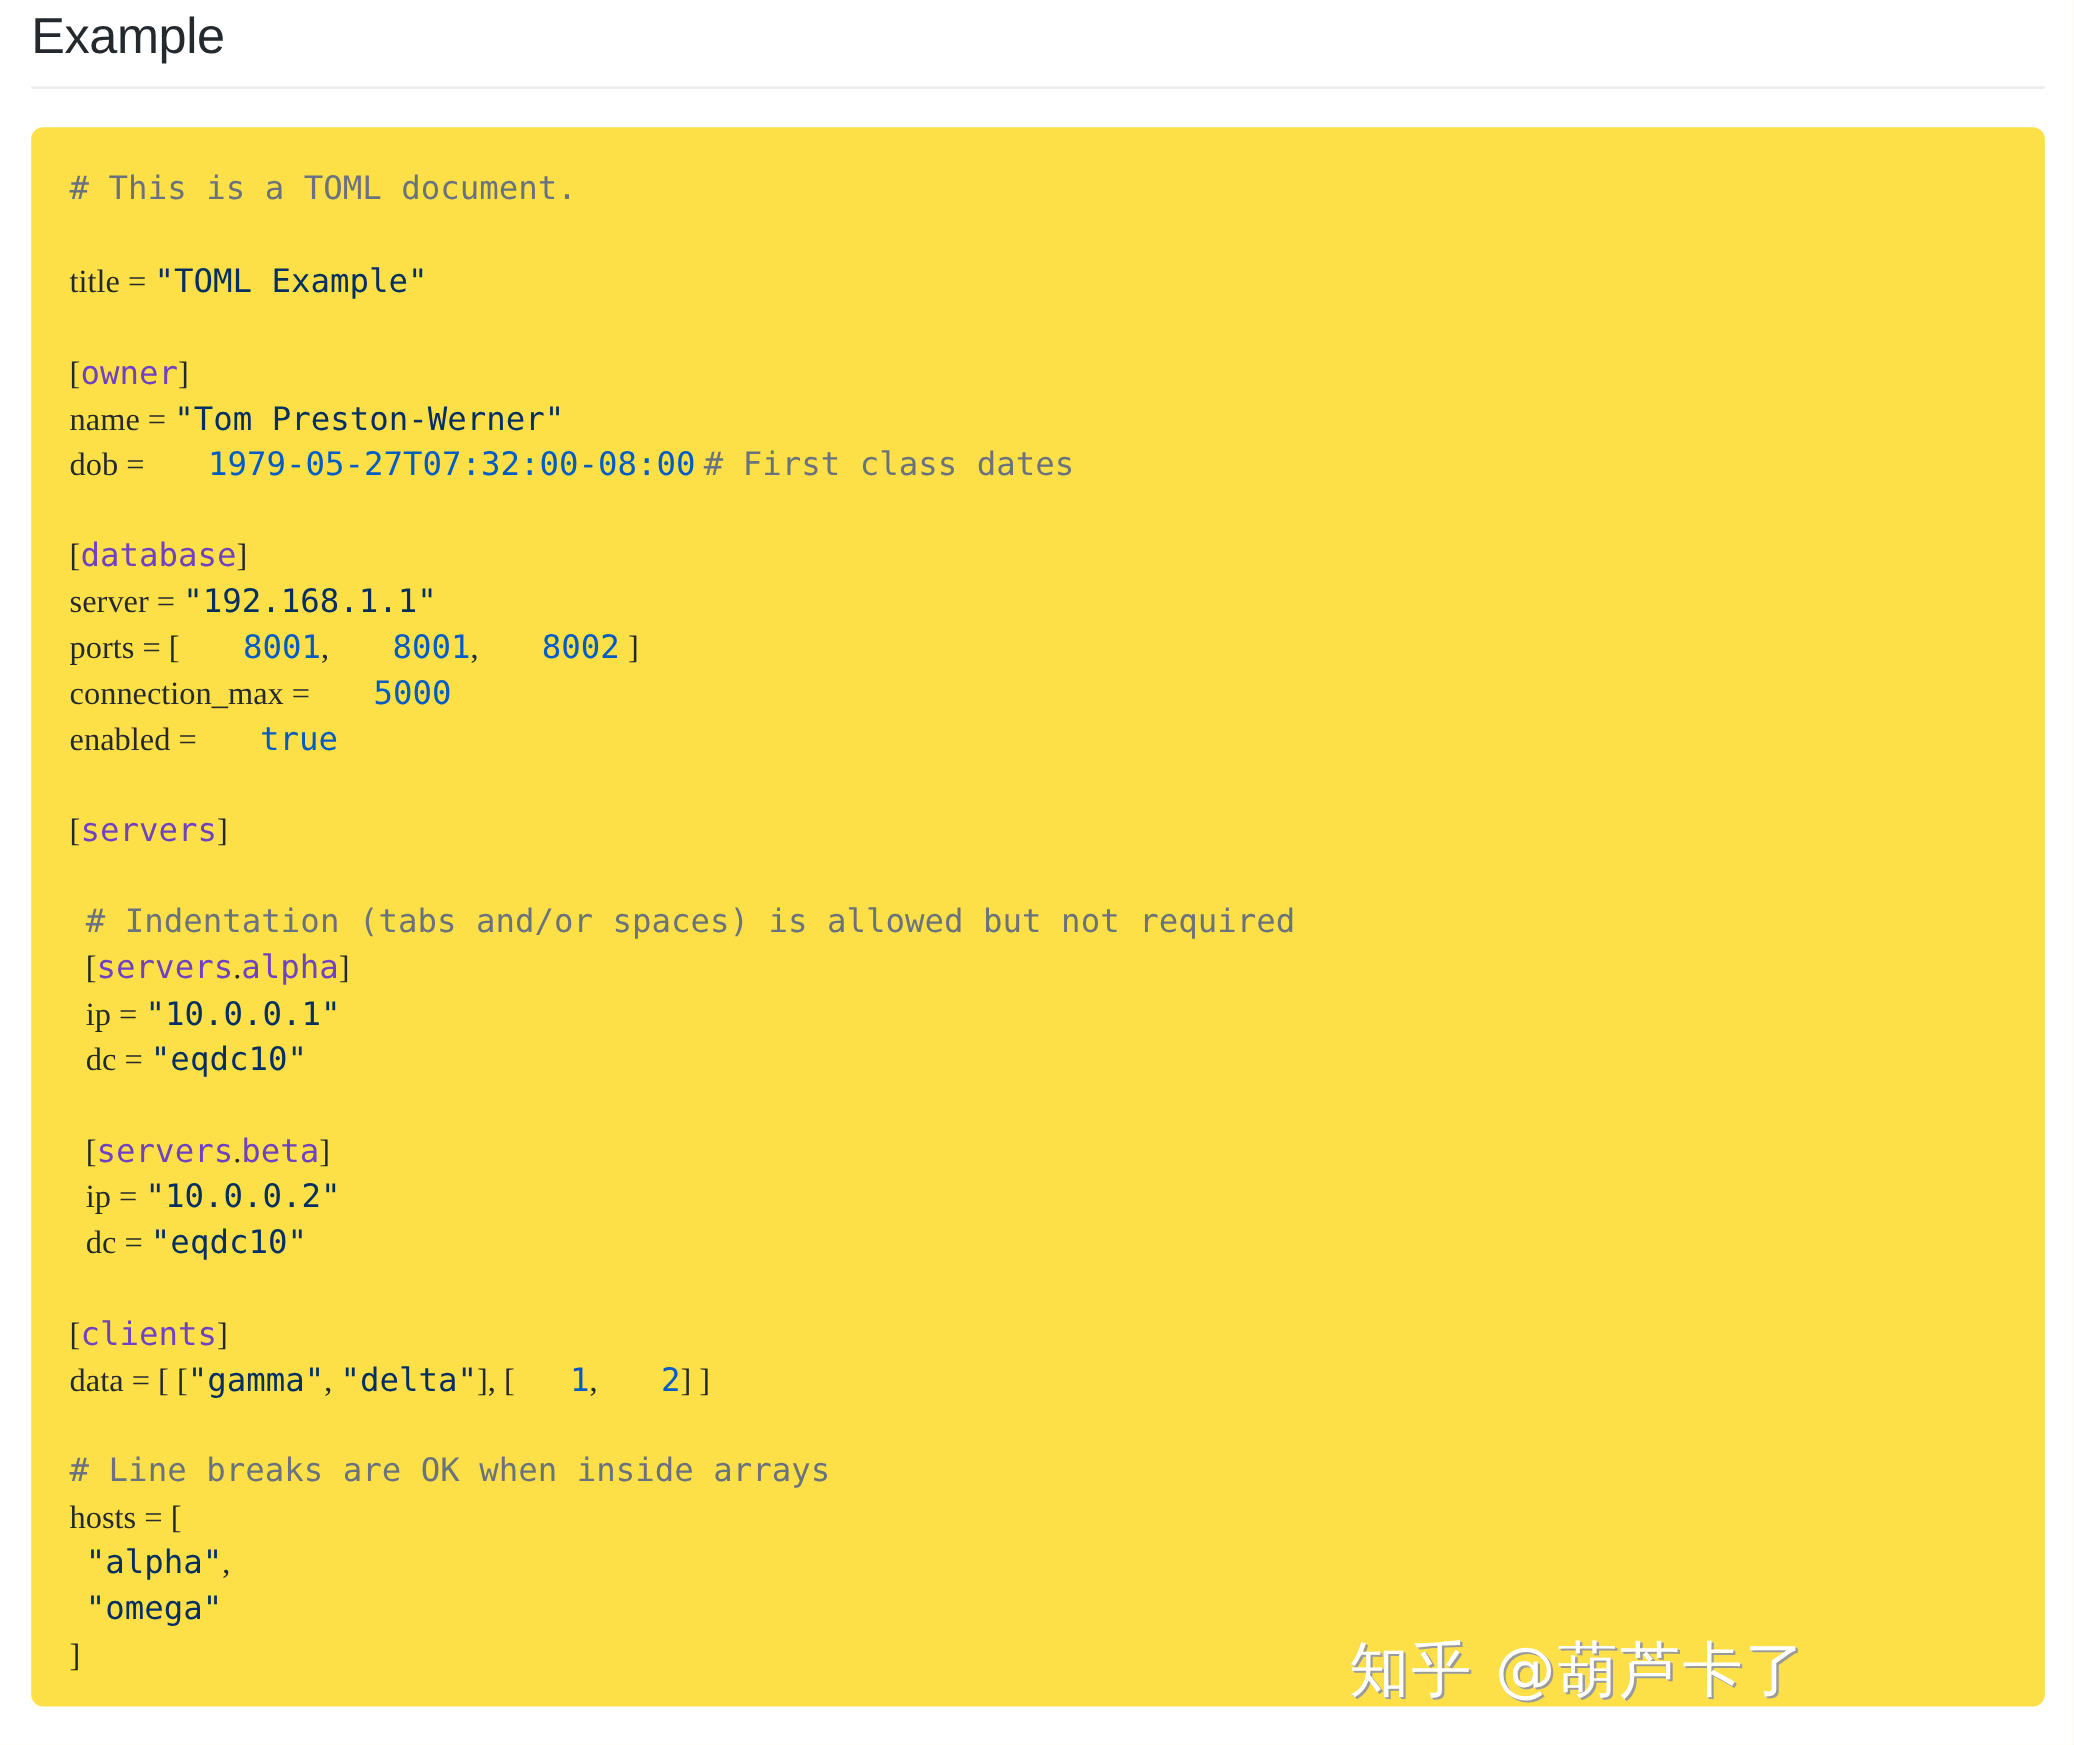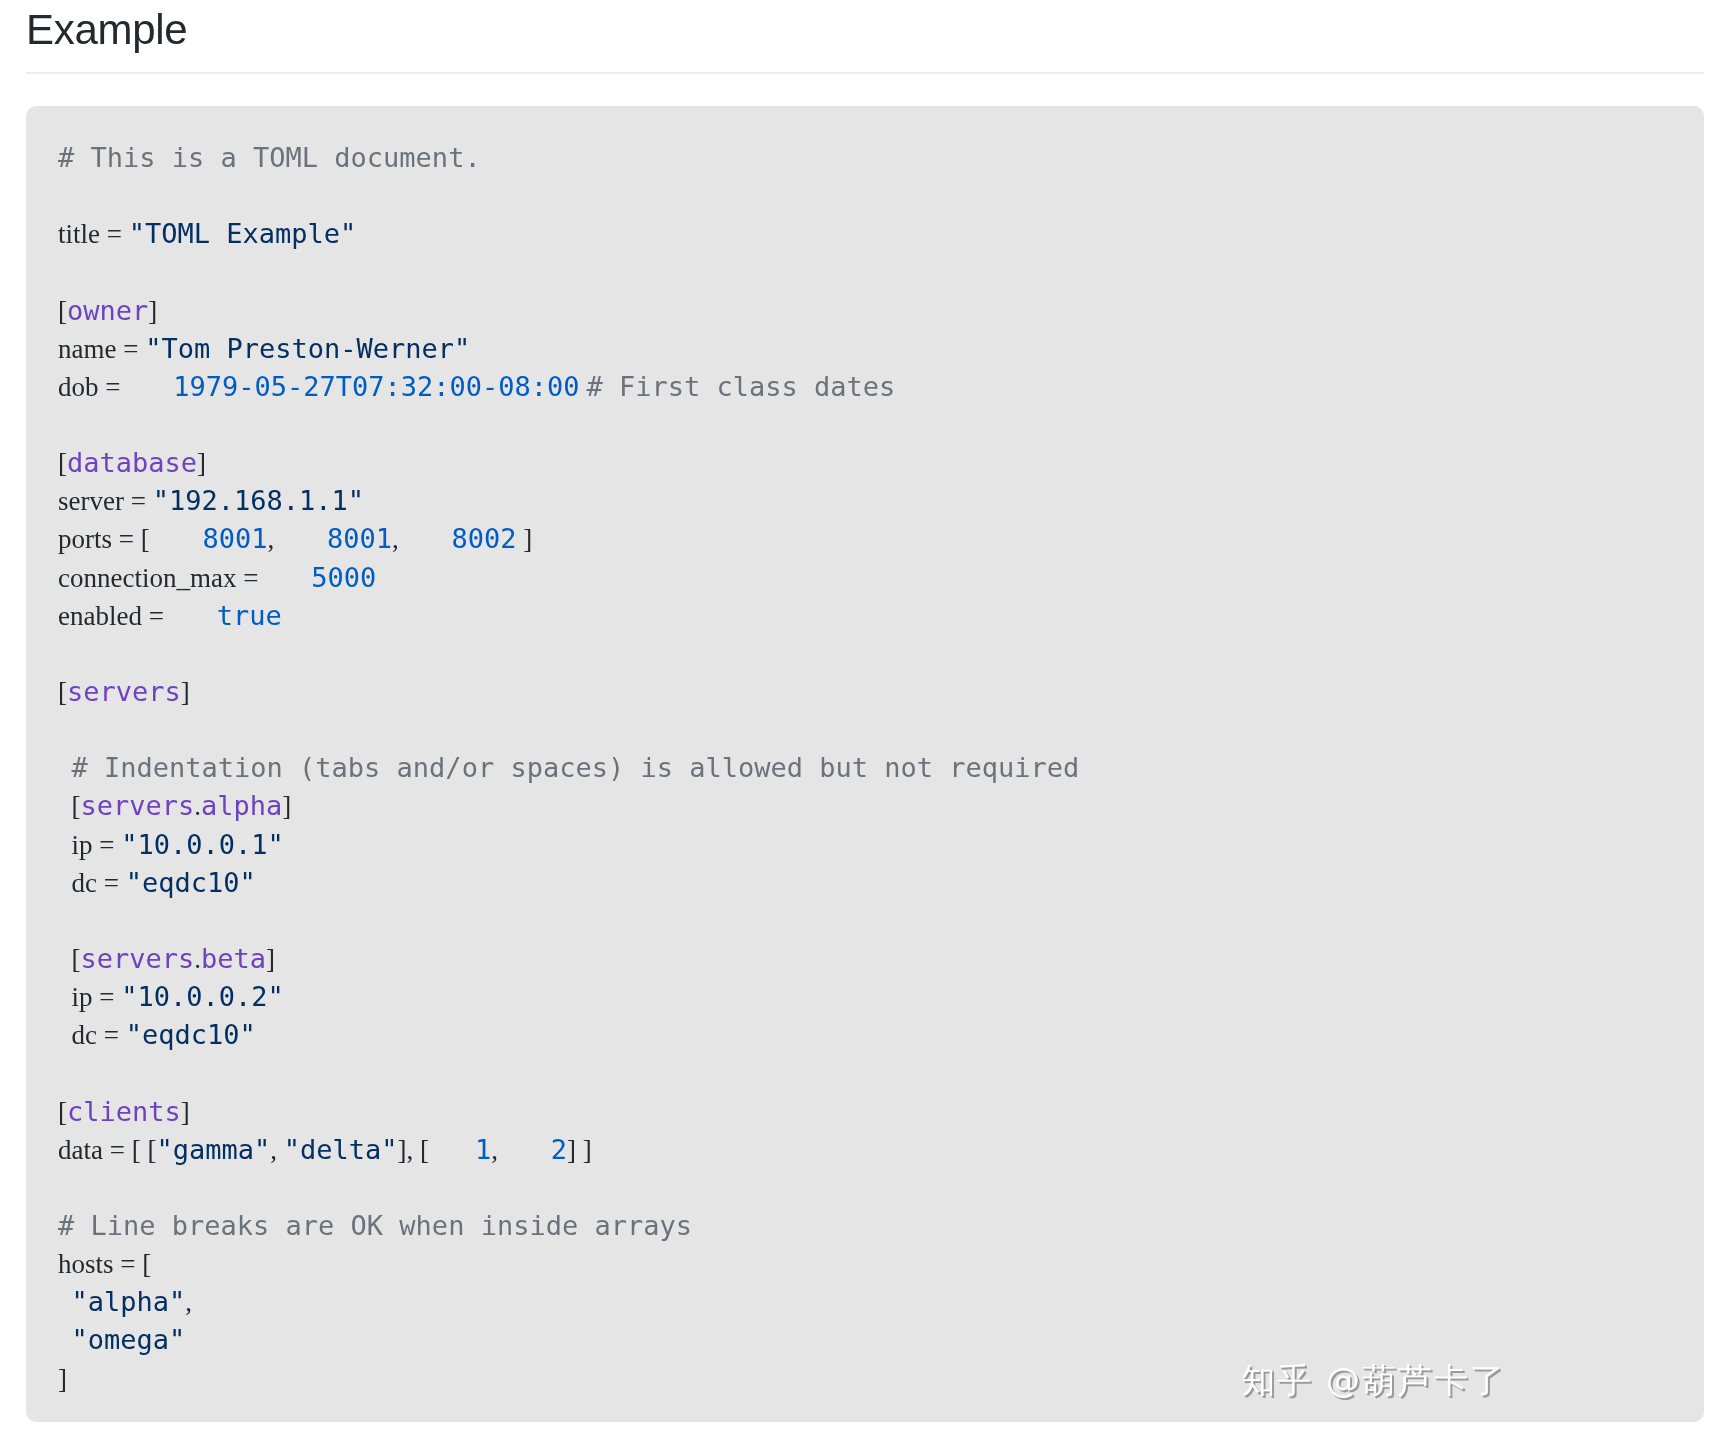--- a/index.html
+++ b/index.html
@@ -33,21 +33,21 @@
     width: 1678px;
     height: 0;
     border-top: 2px solid #eaecef;
   }
   .code-block {
     position: absolute;
     left: 26px;
     top: 106px;
     width: 1678px;
     height: 1316px;
-    background: #e5e5e5;
+    background: #fde047;
     border-radius: 10px;
     box-sizing: border-box;
     padding: 33px 32px;
     overflow: hidden;
   }
   .code {
     margin: 0;
     font-family: "DejaVu Sans Mono", "Liberation Mono", monospace;
     font-size: 27px;
     line-height: 38.15px;
@@ -58,21 +58,21 @@
   .tok-plain   { color: #24292e; font-family: Liberation Serif, serif; }
   .tok-comment { color: #6a737d; }
   .tok-string  { color: #032f62; }
   .tok-number  { color: #005cc5; margin-left: 46px; }
   .tok-table   { color: #6f42c1; }
   .watermark {
     position: absolute;
     right: 222px;
     top: 1358px;
     font-family: "DejaVu Sans", sans-serif;
-    font-size: 34px;
+    font-size: 50px;
     color: #ffffff;
     letter-spacing: 2px;
     text-shadow: 2px 2px 0 #9a9a9a, 1px 1px 0 #b5b5b5;
     white-space: nowrap;
     pointer-events: none;
   }
 </style>
 </head>
 <body>
 

